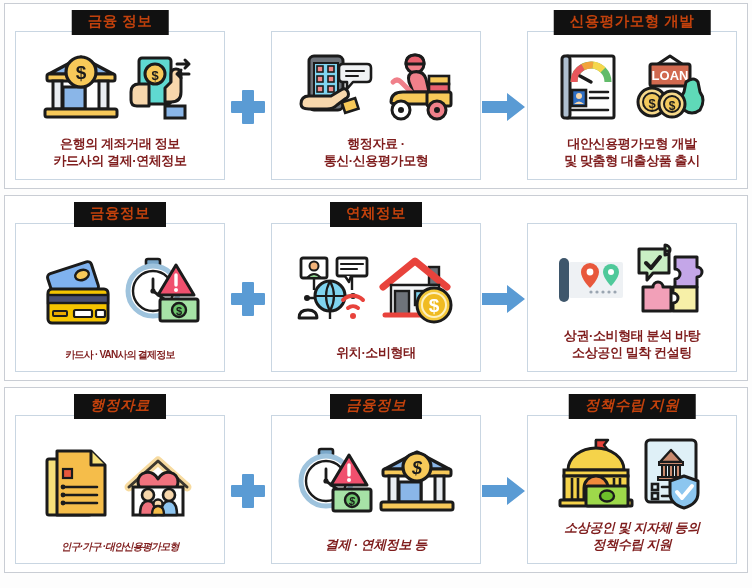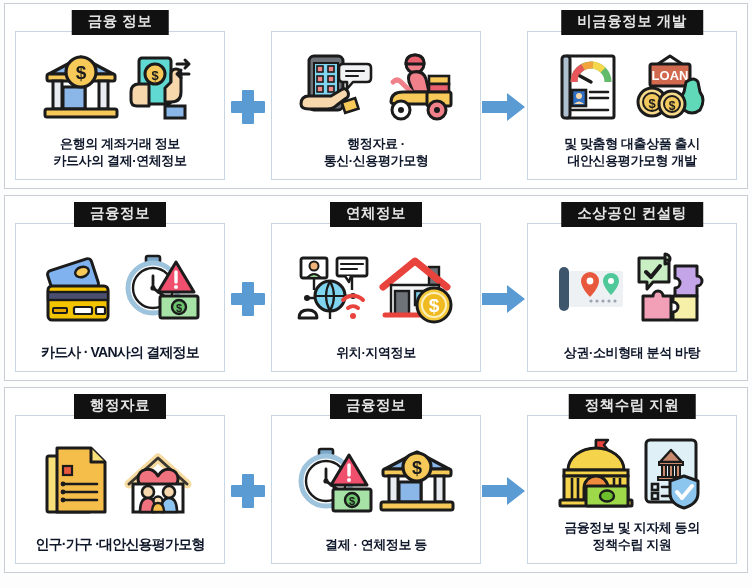--- a/index.html
+++ b/index.html
@@ -22,38 +22,38 @@
     width: 744px;
     height: 186px;
     margin: 3px 0 6px 0;
     border: 1px solid #c9cdd4;
     background: #ffffff;
     display: flex;
     align-items: flex-start;
     justify-content: space-between;
     padding: 16px 10px 8px 10px;
   }
-  .row-3 { margin-bottom: 0; }
+  .row-3 { margin-bottom: 0; font-style: italic; }
 
   
   .cell {
     position: relative;
     width: 215px;
     height: 100%;
     display: flex;
     flex-direction: column;
     align-items: center;
   }
   .tag {
     position: absolute;
     top: -10px;
     left: 50%;
     transform: translateX(-50%);
     background: #111111;
-    color: #e5e5e5;
+    color: #c2410c;
     font-size: 14.5px;
     font-weight: bold;
     letter-spacing: 0.5px;
     padding: 4px 16px 5px 16px;
     white-space: nowrap;
     z-index: 5;
     line-height: 1.1;
   }
   .panel {
     margin-top: 11px;
@@ -71,29 +71,29 @@
     flex: 1 1 auto;
     width: 100%;
     display: flex;
     align-items: center;
     justify-content: center;
     gap: 6px;
   }
   .caption {
     width: 100%;
     text-align: center;
-    color: #0f172a;
+    color: #7f1d1d;
     font-size: 13px;
     font-weight: bold;
     line-height: 1.32;
     letter-spacing: -0.4px;
     padding-bottom: 4px;
     white-space: nowrap;
   }
-  .caption.small { font-size: 14px; letter-spacing: -0.8px; }
+  .caption.small { font-size: 10px; letter-spacing: -0.8px; }
 
   
   .conn {
     width: 46px;
     height: 152px;
     margin-top: 11px;
     display: flex;
     align-items: center;
     justify-content: center;
     flex: 0 0 auto;
@@ -207,21 +207,21 @@
       </div>
     </div>
 
     <div class="conn">
       <svg width="44" height="30" viewBox="0 0 44 30">
         <path d="M0 9 H25 V1 L43 15 L25 29 V21 H0 Z" fill="#5a9bd4"></path>
       </svg>
     </div>
 
     <div class="cell">
-      <div class="tag">비금융정보 개발</div>
+      <div class="tag">신용평가모형 개발</div>
       <div class="panel">
         <div class="art">
           <span>
             <svg width="66" height="72" viewBox="0 0 66 72">
               <rect x="8" y="4" width="48" height="62" rx="2" fill="#ffffff" stroke="#1b1b1b" stroke-width="3"></rect>
               <rect x="4" y="4" width="8" height="62" rx="3" fill="#aebfd0" stroke="#1b1b1b" stroke-width="3"></rect>
               <path d="M16 30 a17 17 0 0 1 34 0" fill="none" stroke="#62bb6a" stroke-width="7"></path>
               <path d="M16 30 a17 17 0 0 1 9-15" fill="none" stroke="#e8565b" stroke-width="7"></path>
               <path d="M25 15 a17 17 0 0 1 9-2" fill="none" stroke="#f5a councils" stroke-width="0"></path>
               <path d="M25 15 a17 17 0 0 1 10-2" fill="none" stroke="#f2a33c" stroke-width="7"></path>
@@ -242,22 +242,22 @@
               <circle cx="22" cy="50" r="14" fill="#f7d98a" stroke="#1b1b1b" stroke-width="3"></circle>
               <circle cx="22" cy="50" r="9" fill="#f2c85c" stroke="#1b1b1b" stroke-width="2"></circle>
               <text x="22" y="56" font-size="13" font-weight="bold" text-anchor="middle" fill="#1b1b1b" font-family="'Liberation Sans',sans-serif">$</text>
               <circle cx="42" cy="52" r="13" fill="#f7d98a" stroke="#1b1b1b" stroke-width="3"></circle>
               <circle cx="42" cy="52" r="8" fill="#f2c85c" stroke="#1b1b1b" stroke-width="2"></circle>
               <text x="42" y="58" font-size="12" font-weight="bold" text-anchor="middle" fill="#1b1b1b" font-family="'Liberation Sans',sans-serif">$</text>
             </svg>
           </span>
         </div>
         <div class="caption">
+          <div>대안신용평가모형 개발</div>
           <div>및 맞춤형 대출상품 출시</div>
-          <div>대안신용평가모형 개발</div>
         </div>
       </div>
     </div>
   </div>
 
   <div class="row">
 
     <div class="cell">
       <div class="tag">금융정보</div>
       <div class="panel">
@@ -333,33 +333,32 @@
               <rect x="16" y="38" width="14" height="24" fill="#6e737a" stroke="#1b1b1b" stroke-width="2.4"></rect>
               <rect x="36" y="38" width="16" height="14" fill="#7fd4f0" stroke="#1b1b1b" stroke-width="2.4"></rect>
               <path d="M6 62 h60" stroke="#e8433c" stroke-width="5" stroke-linecap="round"></path>
               <circle cx="55" cy="52" r="17" fill="#f5c93c" stroke="#1b1b1b" stroke-width="3"></circle>
               <circle cx="55" cy="52" r="12" fill="#f0bb22" stroke="#fdf0c0" stroke-width="2"></circle>
               <text x="55" y="59" font-size="19" font-weight="bold" text-anchor="middle" fill="#ffffff" font-family="'Liberation Sans',sans-serif">$</text>
             </svg>
           </span>
         </div>
         <div class="caption">
-          <div>위치·지역정보</div>
+          <div>위치·소비형태</div>
         </div>
       </div>
     </div>
 
     <div class="conn">
       <svg width="44" height="30" viewBox="0 0 44 30">
         <path d="M0 9 H25 V1 L43 15 L25 29 V21 H0 Z" fill="#5a9bd4"></path>
       </svg>
     </div>
 
     <div class="cell">
-      <div class="tag">소상공인 컨설팅</div>
       <div class="panel">
         <div class="art">
           <span>
             <svg width="72" height="64" viewBox="0 0 72 64">
               <rect x="4" y="10" width="10" height="44" rx="5" fill="#3e566b"></rect>
               <rect x="14" y="14" width="54" height="36" rx="2" fill="#eef1f4"></rect>
               <path d="M26 24 a9 9 0 1 1 18 0 c0 7-9 16-9 16 s-9-9-9-16 z" fill="#e8583c"></path>
               <circle cx="35" cy="24" r="3.4" fill="#ffffff"></circle>
               <path d="M48 24 a8 8 0 1 1 16 0 c0 6-8 14-8 14 s-8-8-8-14 z" fill="#4fc99a"></path>
               <circle cx="56" cy="24" r="3" fill="#ffffff"></circle>
@@ -377,20 +376,21 @@
               <path d="M6 6 h26 v-4 a5 5 0 0 1 0 10 v-4 h4 v22 H20 l-6 7 v-7 H6 z" fill="#c9eec4" stroke="#1b1b1b" stroke-width="3" stroke-linejoin="round"></path>
               <path d="M13 20 l5 5 l9-11" fill="none" stroke="#1b1b1b" stroke-width="4" stroke-linecap="round" stroke-linejoin="round"></path>
               <path d="M42 14 h22 v10 a5 5 0 0 1 0 10 v10 H42 v-8 a5 5 0 0 0 0-10 z" fill="#c4a6e8" stroke="#1b1b1b" stroke-width="3" stroke-linejoin="round"></path>
               <path d="M10 44 h10 a5 5 0 0 1 10 0 h8 v24 H10 z" fill="#f2a0b8" stroke="#1b1b1b" stroke-width="3" stroke-linejoin="round"></path>
               <path d="M40 44 h24 v24 H40 v-8 a5 5 0 0 0 0-10 z" fill="#f7f0a8" stroke="#1b1b1b" stroke-width="3" stroke-linejoin="round"></path>
             </svg>
           </span>
         </div>
         <div class="caption">
           <div>상권·소비형태 분석 바탕</div>
+          <div>소상공인 밀착 컨설팅</div>
         </div>
       </div>
     </div>
   </div>
 
   <div class="row row-3">
 
     <div class="cell">
       <div class="tag">행정자료</div>
       <div class="panel">
@@ -517,20 +517,20 @@
                 <rect x="12" y="48" width="6" height="6"></rect>
                 <rect x="12" y="57" width="6" height="6"></rect>
               </g>
               <path d="M22 51 h26 M22 60 h26" stroke="#1b1b1b" stroke-width="2.6" stroke-linecap="round"></path>
               <path d="M44 40 l14 5 v12 q0 11-14 15 q-14-4-14-15 V45 z" fill="#8cc6ef" stroke="#1b1b1b" stroke-width="3" stroke-linejoin="round"></path>
               <path d="M37 56 l5 6 l10-12" fill="none" stroke="#ffffff" stroke-width="4" stroke-linecap="round" stroke-linejoin="round"></path>
             </svg>
           </span>
         </div>
         <div class="caption">
-          <div>금융정보 및 지자체 등의</div>
+          <div>소상공인 및 지자체 등의</div>
           <div>정책수립 지원</div>
         </div>
       </div>
     </div>
   </div>
 
 </div>
 
 </body></html>

